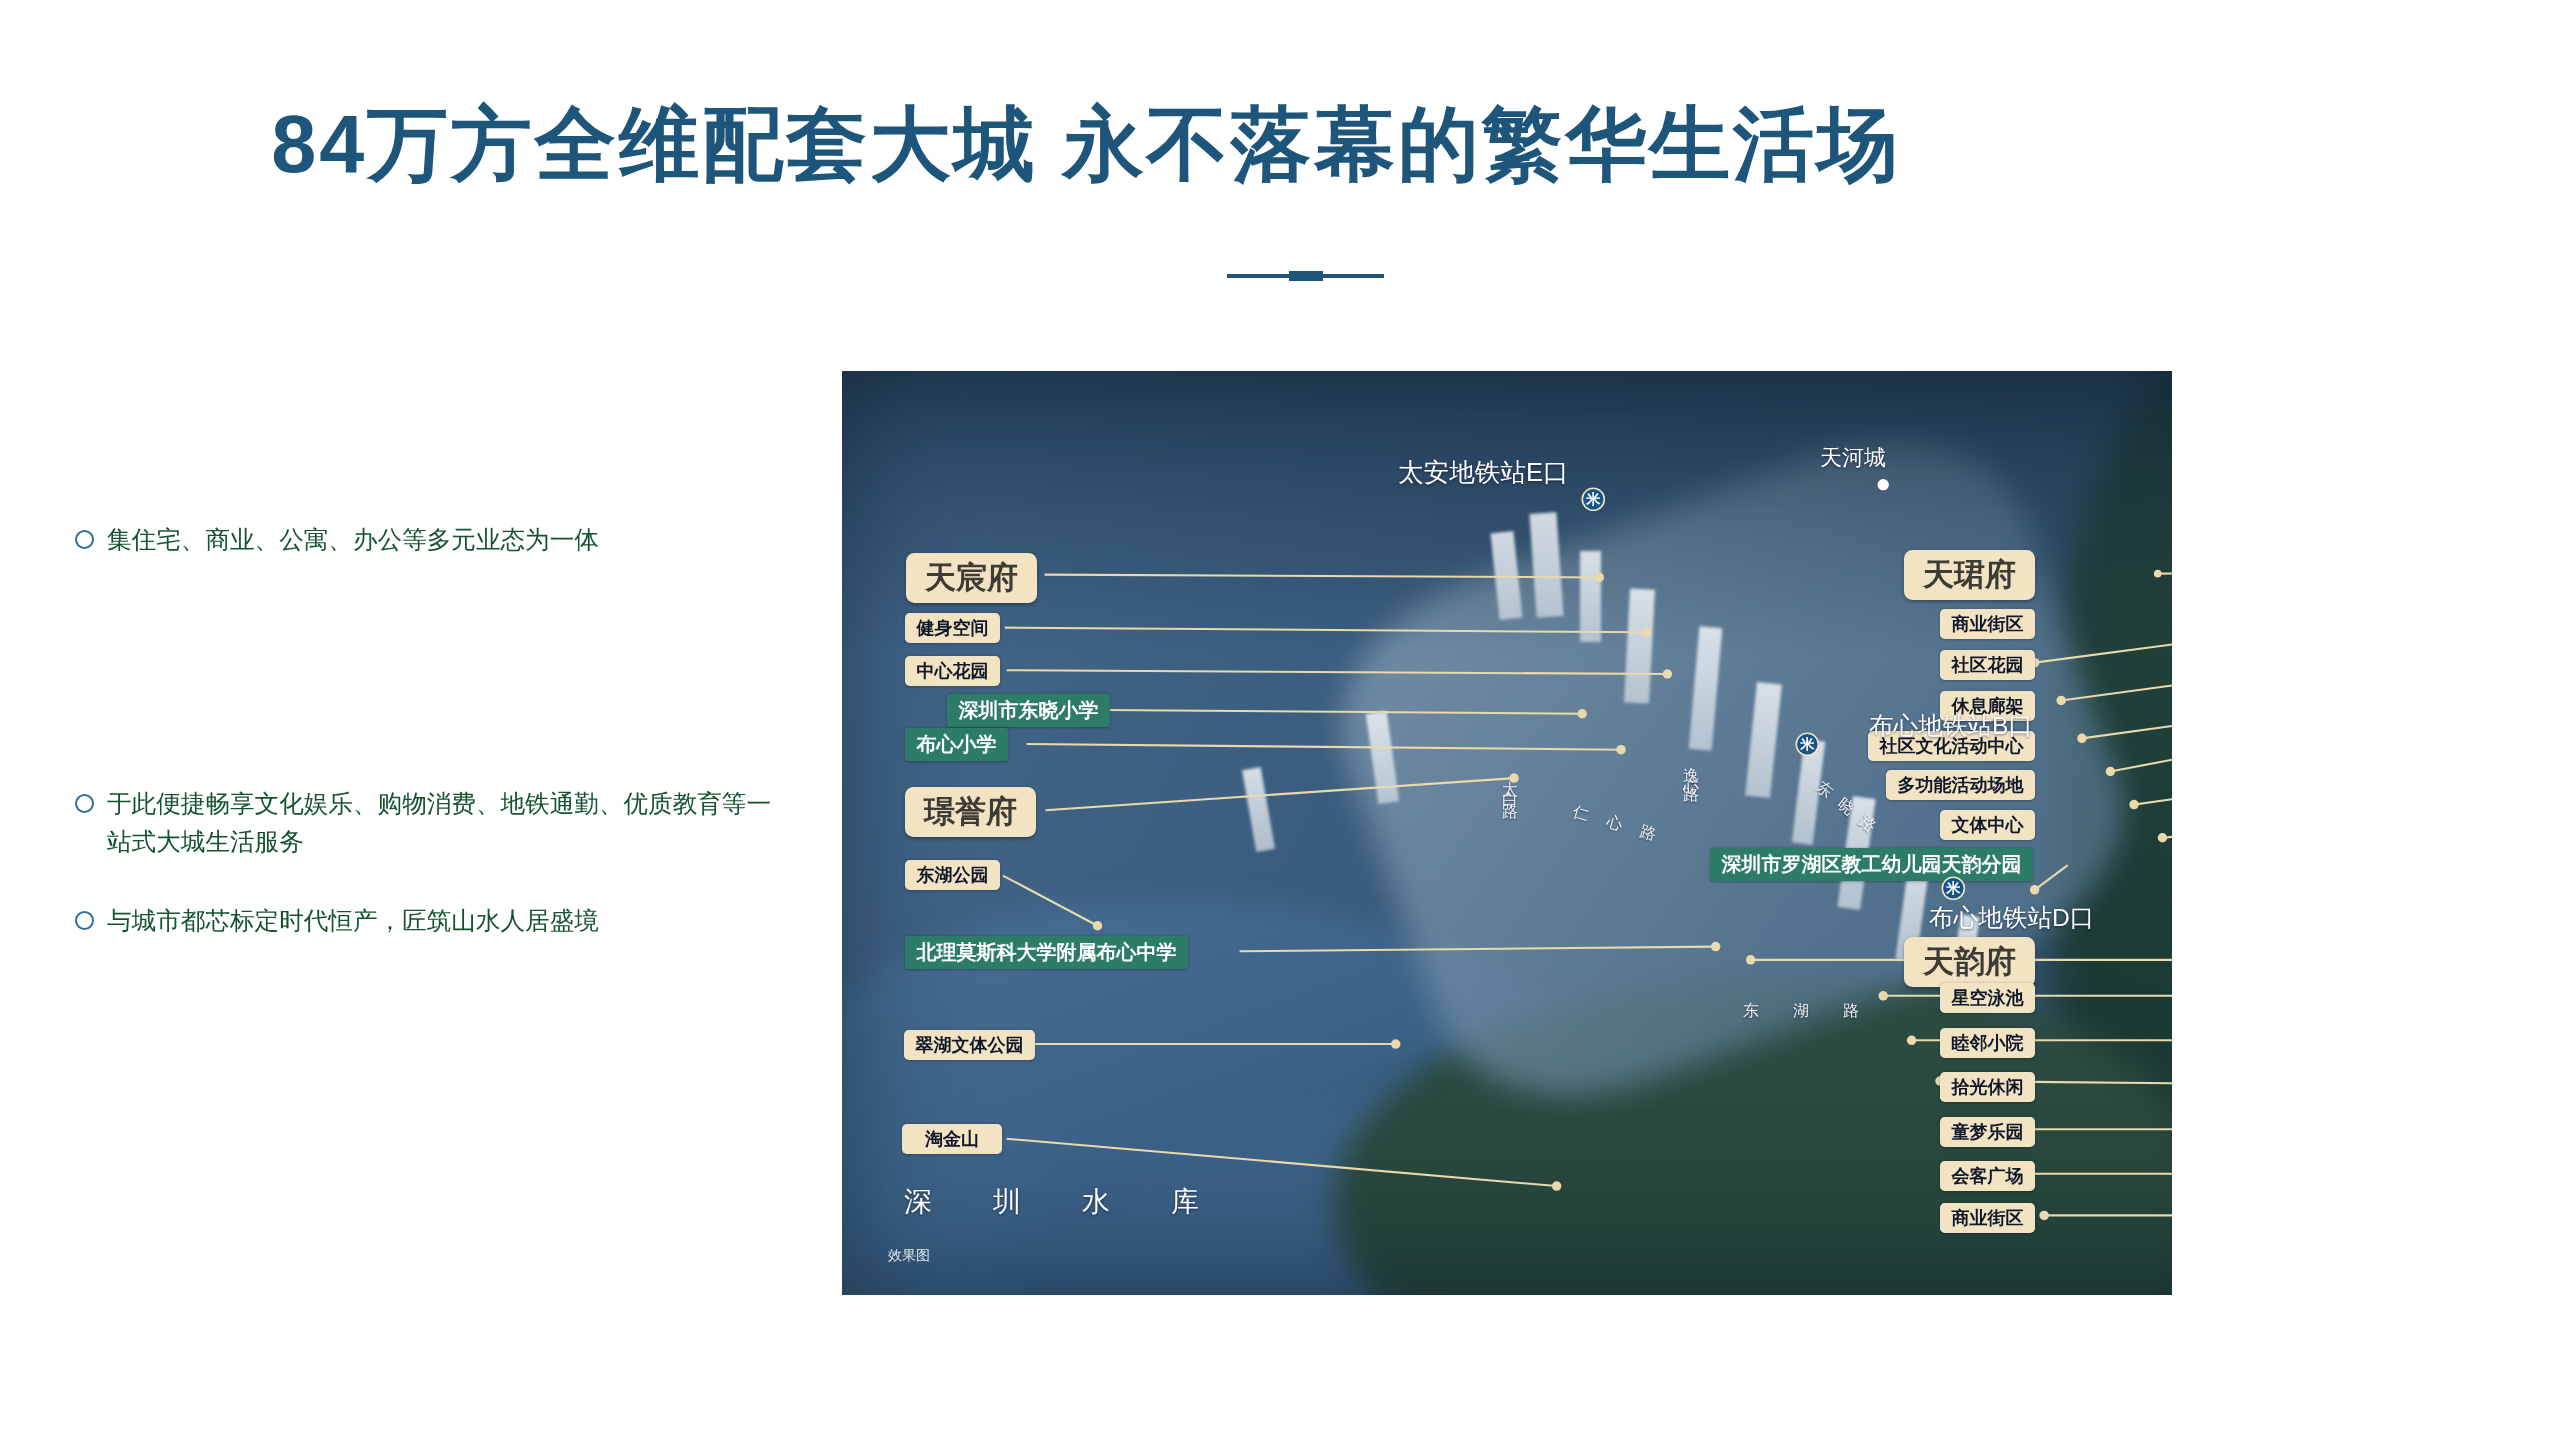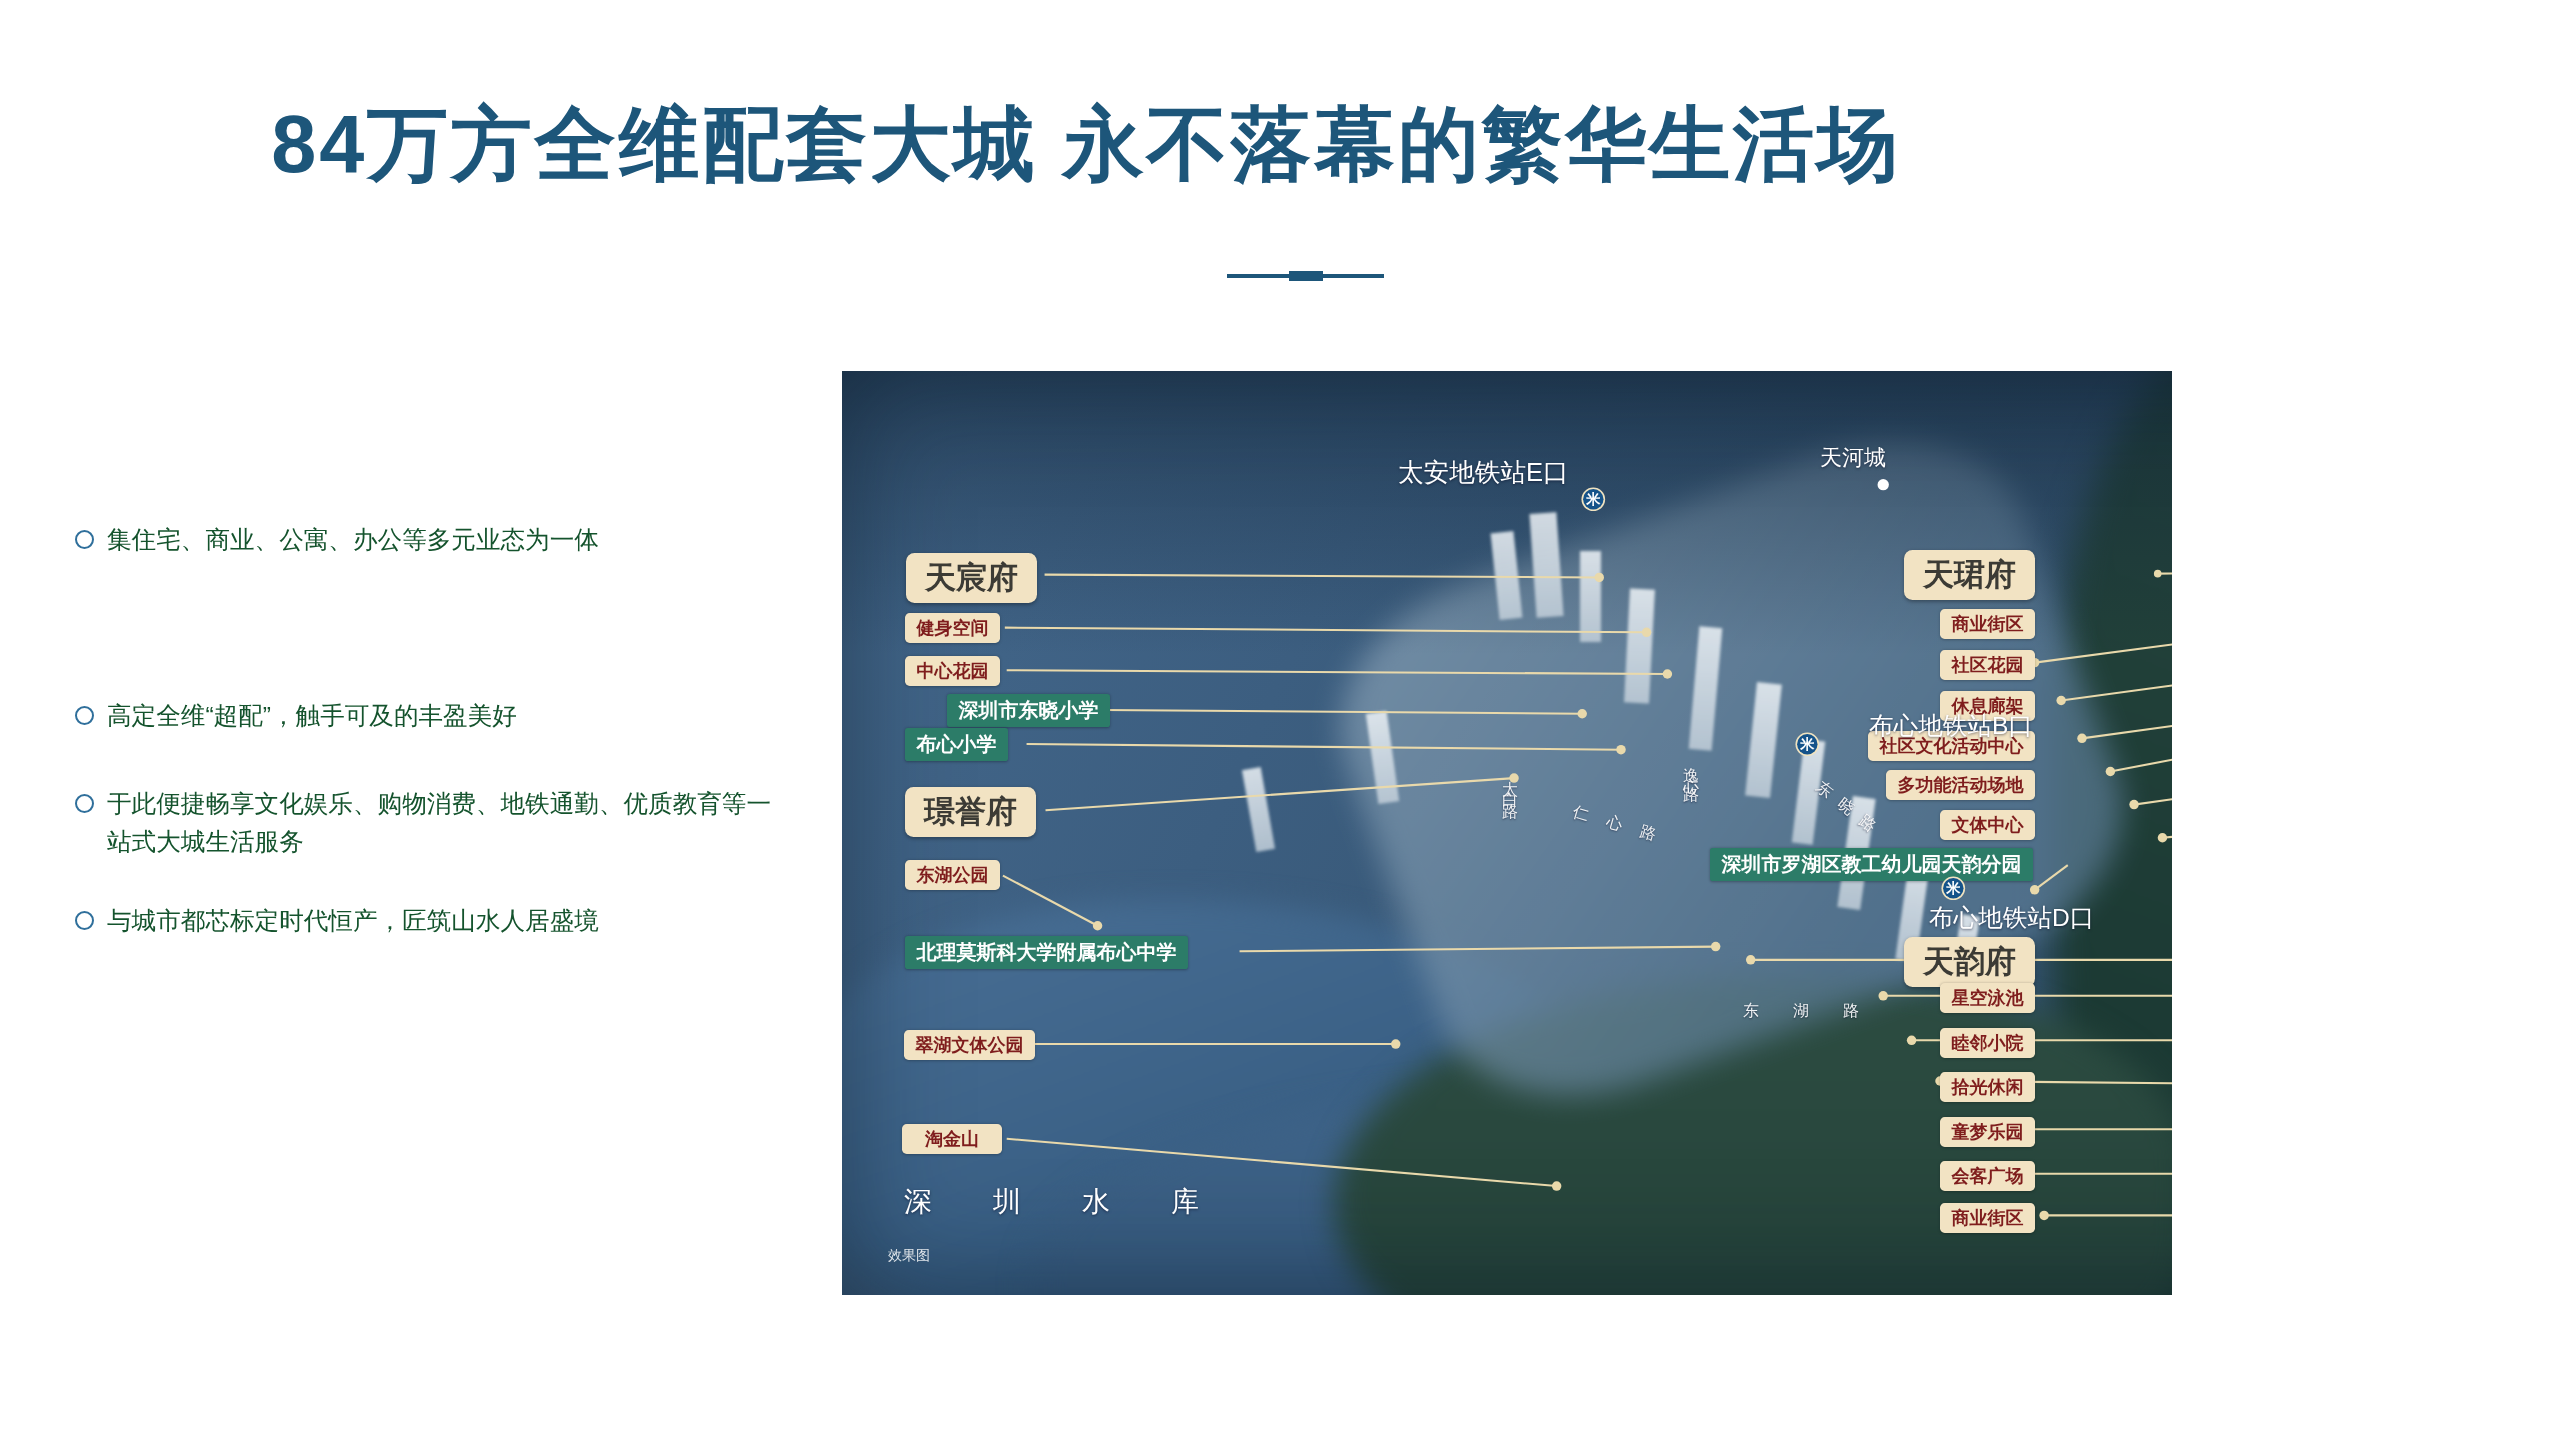--- a/index.html
+++ b/index.html
@@ -24,21 +24,21 @@
   .bullet .btxt{display:block;margin-left:32px;}
   
   #map{position:absolute;left:842px;top:371px;width:1647px;height:924px;overflow:hidden;
        background:linear-gradient(115deg,#44688c 0%,#3c5e80 28%,#365572 55%,#2d4c66 100%);}
   .blob{position:absolute;}
   .map-vignette{position:absolute;left:0;top:0;right:0;bottom:0;
        box-shadow:inset 0 0 114px rgba(10,25,40,.55);}
   .tower{position:absolute;background:linear-gradient(180deg,#eef3f7,#c2cfda);opacity:.85;filter:blur(1.4px);}
   
   .lbl-cream{
-    position:absolute;background:#f2e3c3;color:#7f1d1d;font-weight:bold;font-size:18px;
+    position:absolute;background:#f2e3c3;color:#0f172a;font-weight:bold;font-size:18px;
     padding:2.8px 11.4px;border-radius:4.7px;white-space:nowrap;box-shadow:0 0.9px 2.8px rgba(0,0,0,.25);
   }
   .lbl-cream-big{
     position:absolute;background:#f2e3c3;color:#3c3b35;font-weight:bold;font-size:31px;
     padding:3.8px 19px;border-radius:8.5px;white-space:nowrap;box-shadow:0 1.9px 3.8px rgba(0,0,0,.3);
   }
   .lbl-green{
     position:absolute;background:#2c7c68;color:#ffffff;font-weight:bold;font-size:20px;
     padding:2.8px 11.4px;border-radius:2.8px;white-space:nowrap;box-shadow:0 0.9px 2.8px rgba(0,0,0,.3);
   }
@@ -56,24 +56,20 @@
 
   <div class="title">84万方全维配套大城 永不落幕的繁华生活场</div>
   <div class="divider">
     <div class="line"></div>
     <div class="block"></div>
   </div>
 
   <div class="bullet" style="top:521px;">
     <span class="ring"></span>
     <span class="btxt">集住宅、商业、公寓、办公等多元业态为一体</span>
-  </div>
-  <div class="bullet" style="top:697px;">
-    <span class="ring"></span>
-    <span class="btxt">高定全维“超配”，触手可及的丰盈美好</span>
   </div>
   <div class="bullet" style="top:785px;width:719px;">
     <span class="ring"></span>
     <span class="btxt">于此便捷畅享文化娱乐、购物消费、地铁通勤、优质教育等一站式大城生活服务</span>
   </div>
   <div class="bullet" style="top:902px;">
     <span class="ring"></span>
     <span class="btxt">与城市都芯标定时代恒产，匠筑山水人居盛境</span>
   </div>
 

